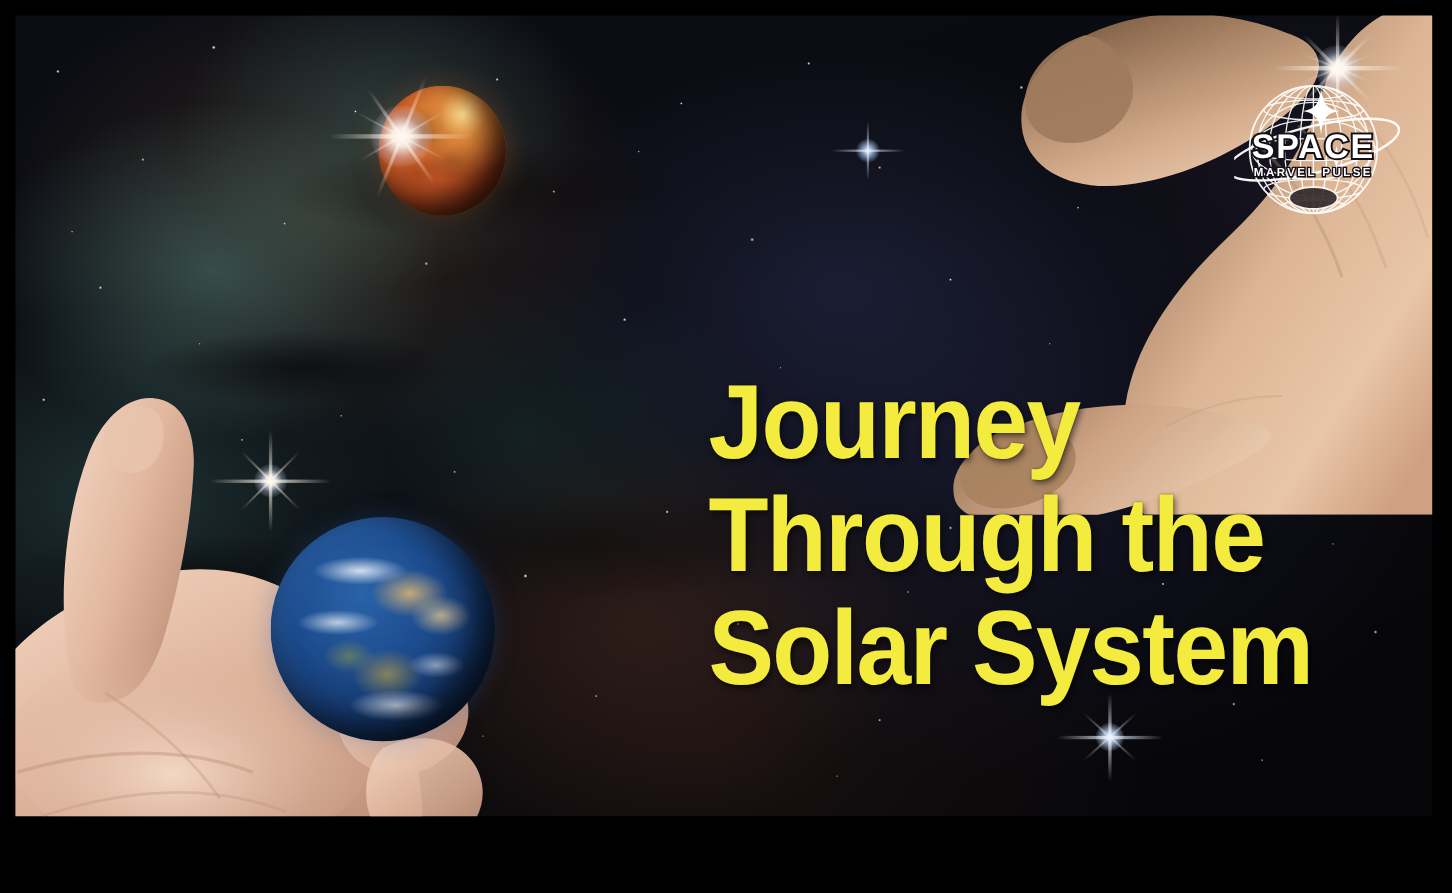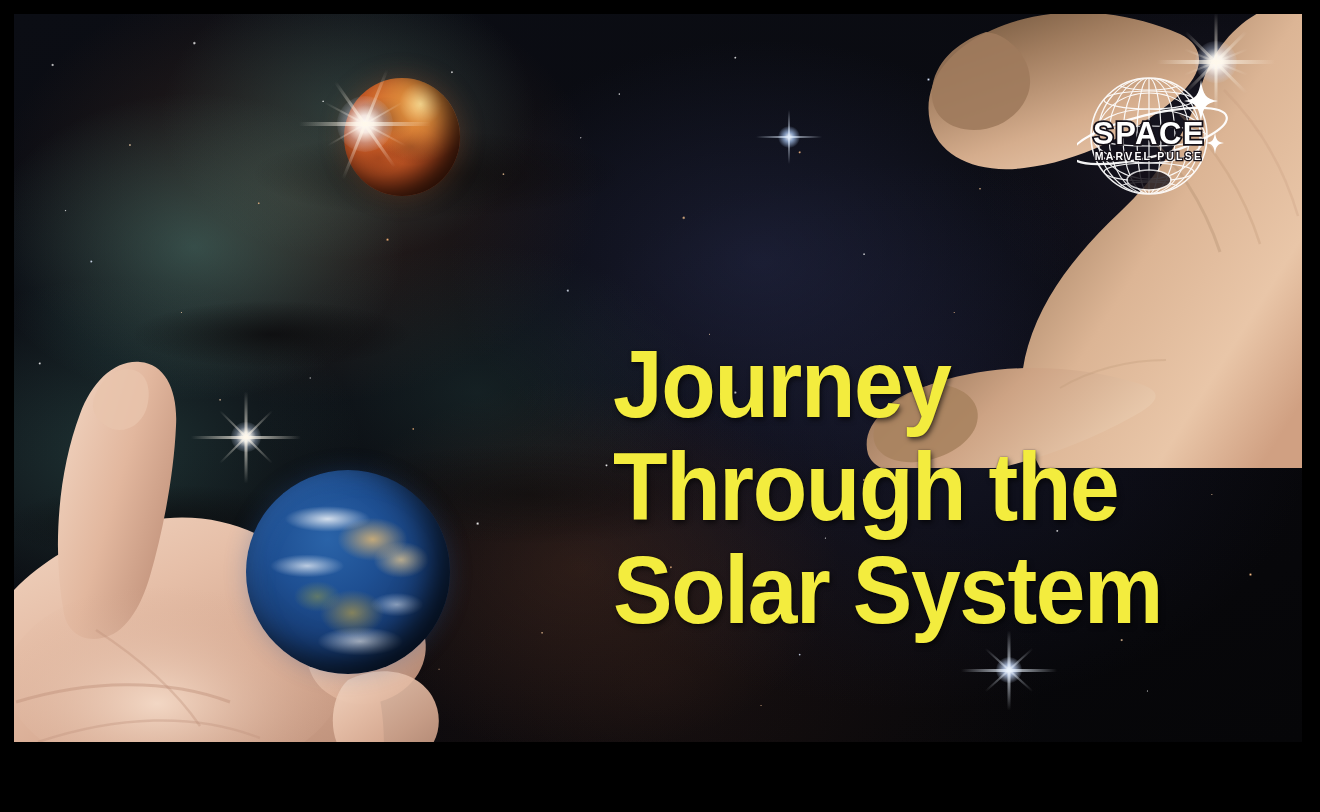--- a/index.html
+++ b/index.html
@@ -196,21 +196,21 @@
   .hand-right {
     right: -18px;
     top: -16px;
     width: 700px;
     height: 470px;
   }
 
   
   .title-block {
     position: absolute;
-    left: 599px;
+    left: 630px;
     top: 324px;
     width: 660px;
     z-index: 6;
   }
   .title-line {
     font-family: "Liberation Sans", sans-serif;
     font-weight: bold;
     font-size: 96px;
     line-height: 0.95;
     letter-spacing: -1.5px;
@@ -222,21 +222,21 @@
       0 0 2px rgba(0,0,0,.45),
       2px 3px 6px rgba(0,0,0,.55);
     margin: 0;
     padding: 0;
   }
   .title-line + .title-line { margin-top: 12px; }
 
   
   .logo {
     position: absolute;
-    left: 1063px;
+    left: 1108px;
     top: 48px;
     width: 156px;
     height: 148px;
     z-index: 7;
   }
   .logo svg { display: block; }
 
   .sparkle {
     position: absolute;
     z-index: 7;

